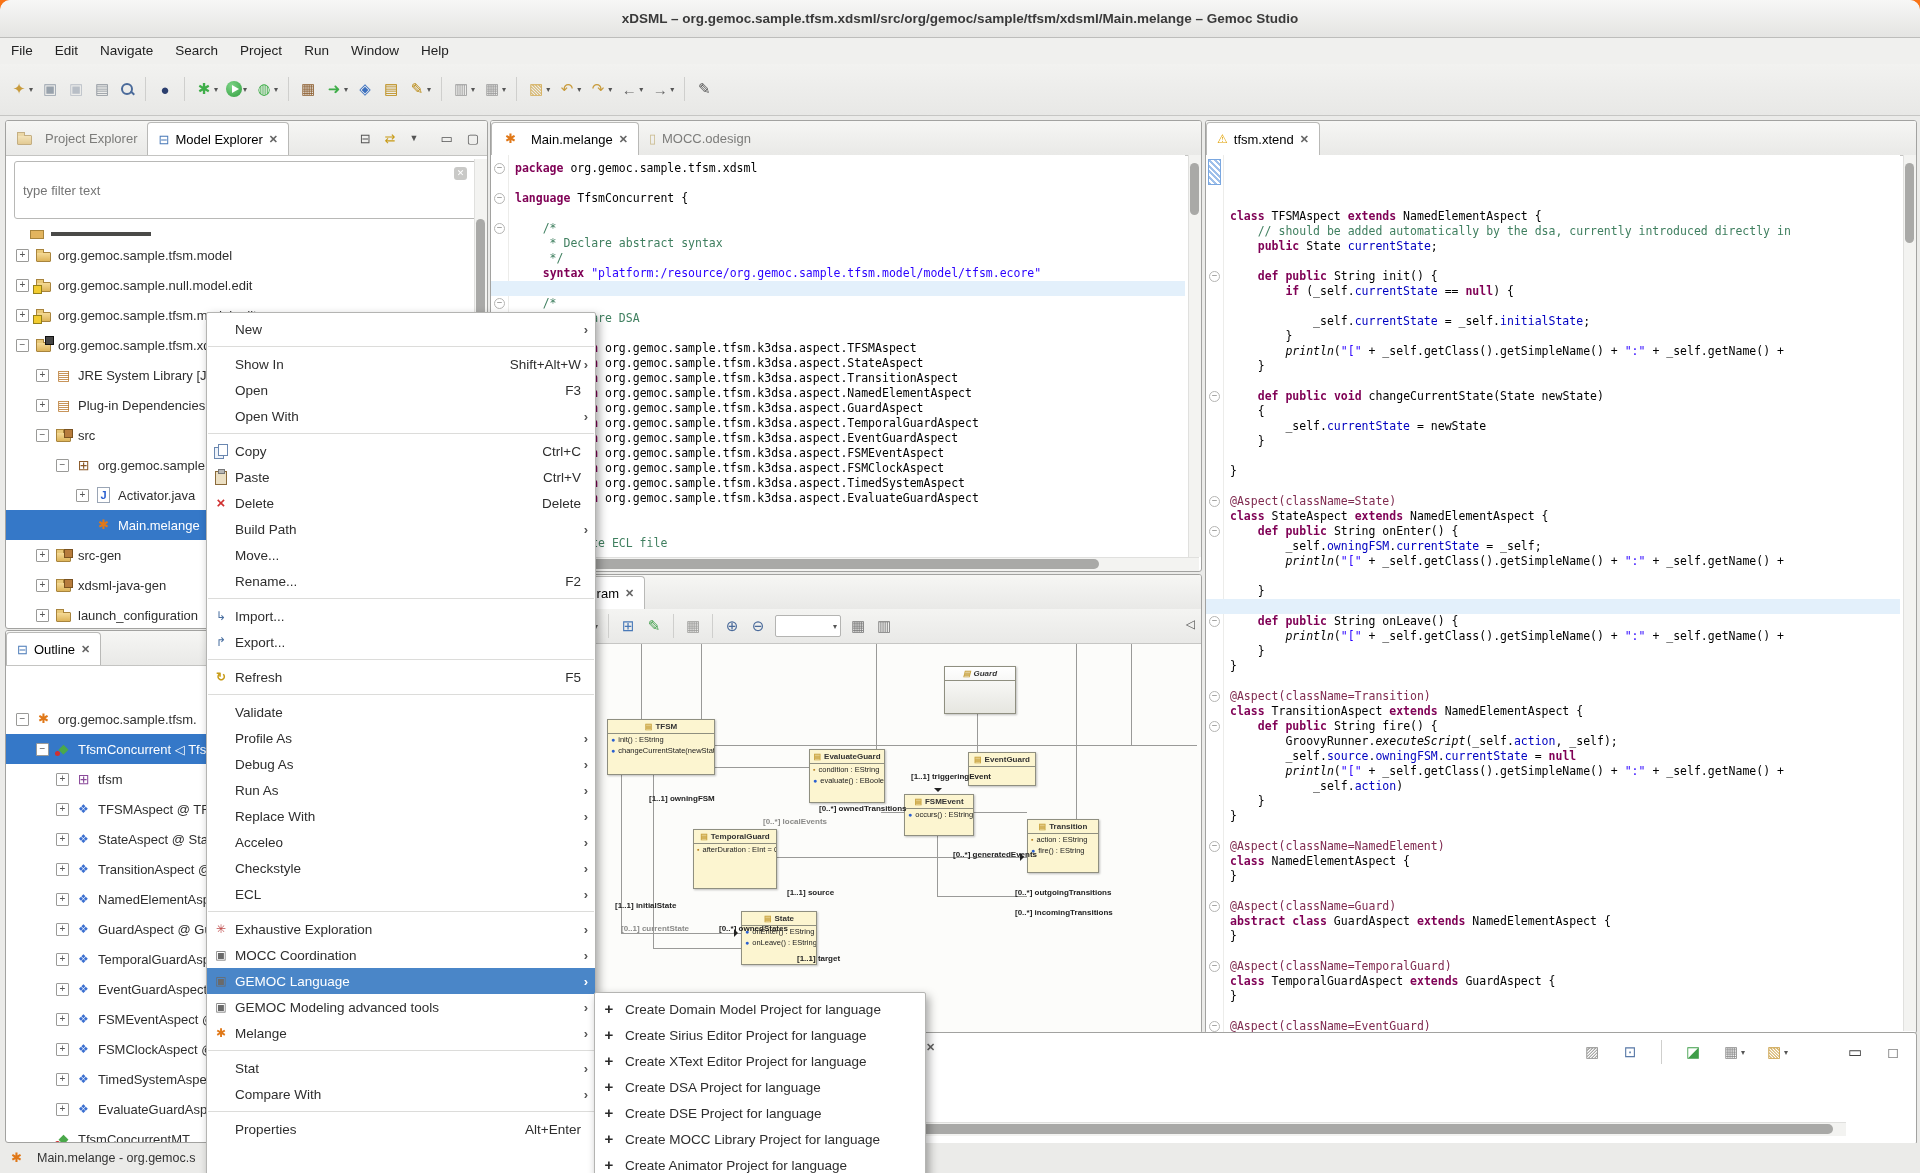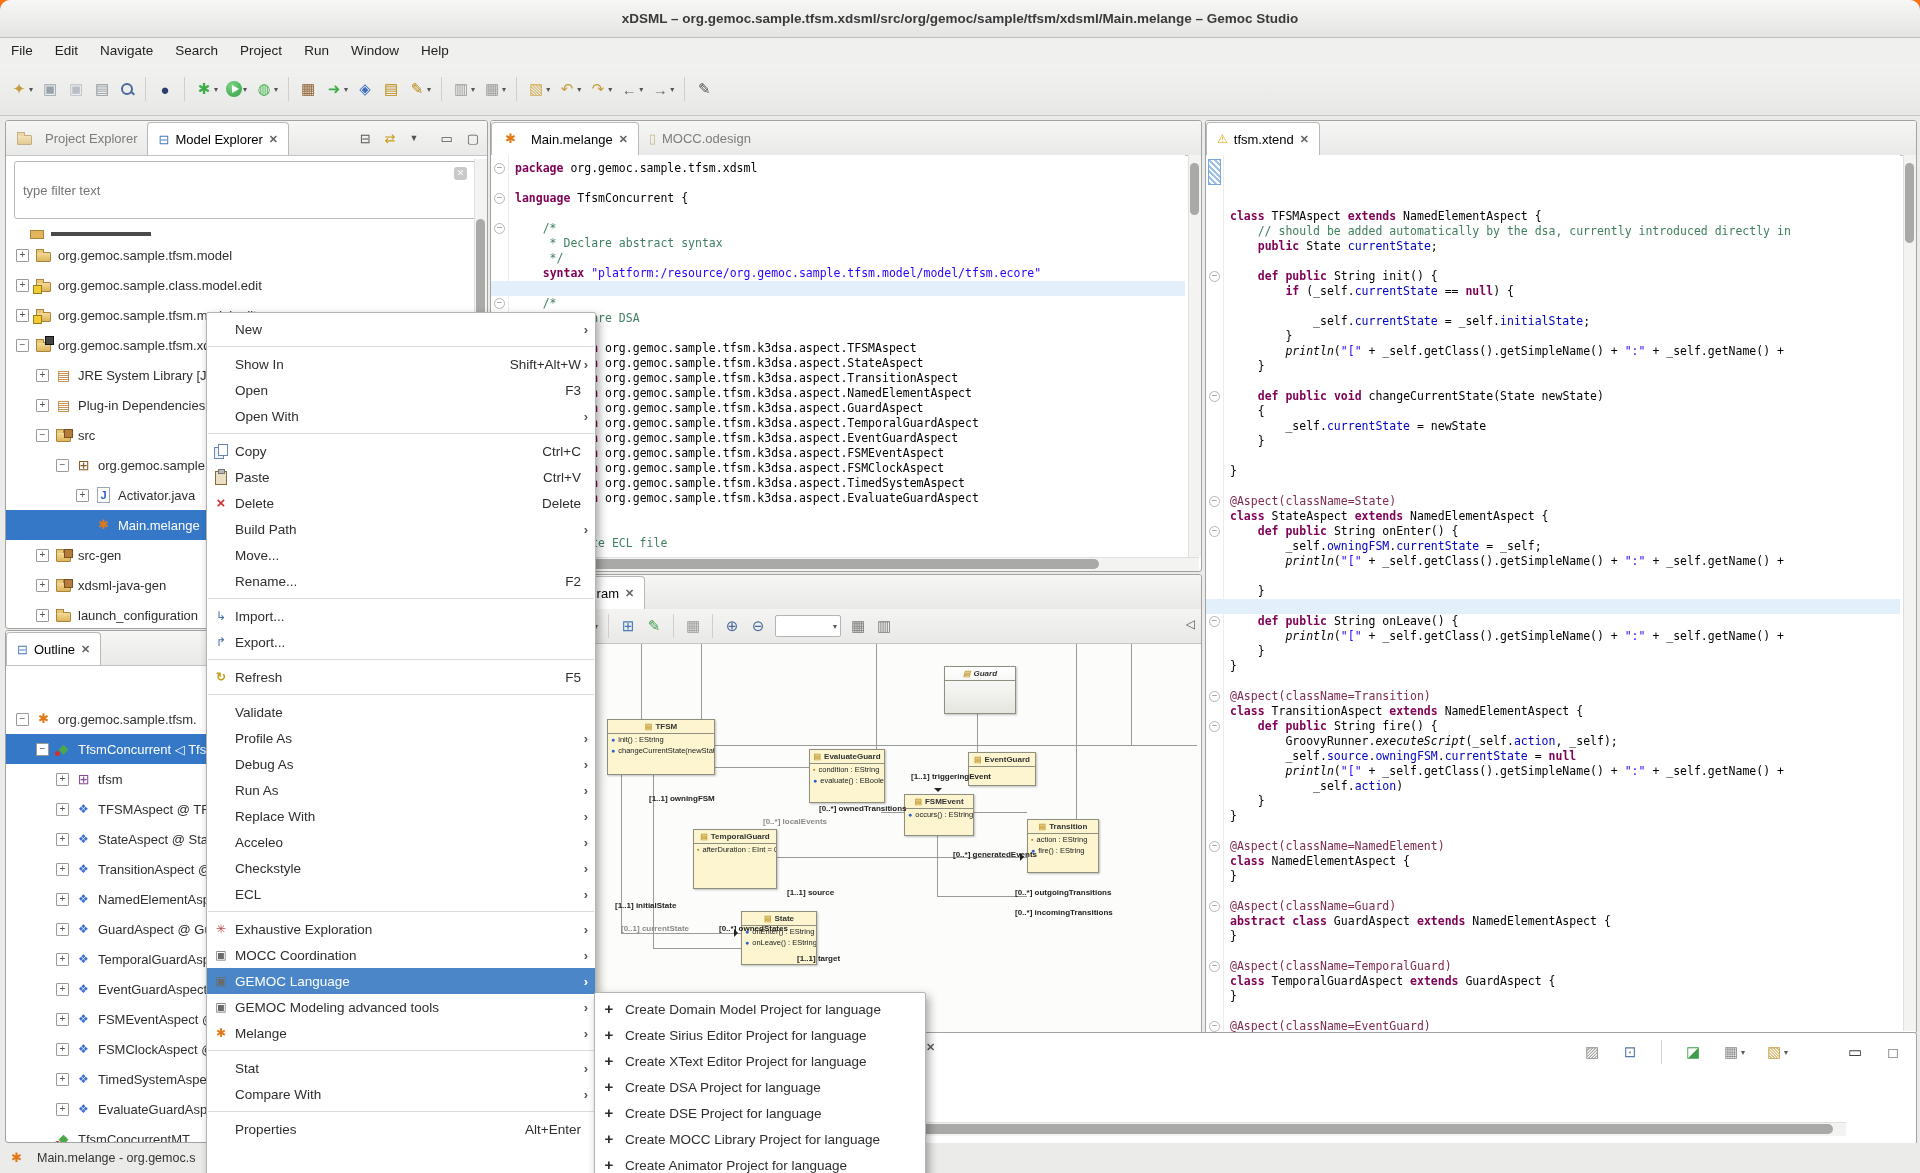--- a/index.html
+++ b/index.html
@@ -284,21 +284,21 @@
           <div class="trow" style="padding-left: 10px;">
             <span class="exp">+</span>
             <span class="ti prj"></span>
             <span>org.gemoc.sample.tfsm.model</span>
           </div>
           <div class="trow" style="padding-left: 10px;">
             <span class="exp">+</span>
             <span class="ti prj">
               <i class="warn"></i>
             </span>
-            <span>org.gemoc.sample.class.model.edit</span>
+            <span>org.gemoc.sample.null.model.edit</span>
           </div>
           <div class="trow" style="padding-left: 10px;">
             <span class="exp">+</span>
             <span class="ti prj">
               <i class="warn"></i>
             </span>
             <span>org.gemoc.sample.tfsm.model.editor</span>
           </div>
           <div class="trow" style="padding-left: 10px;">
             <span class="exp">−</span>

